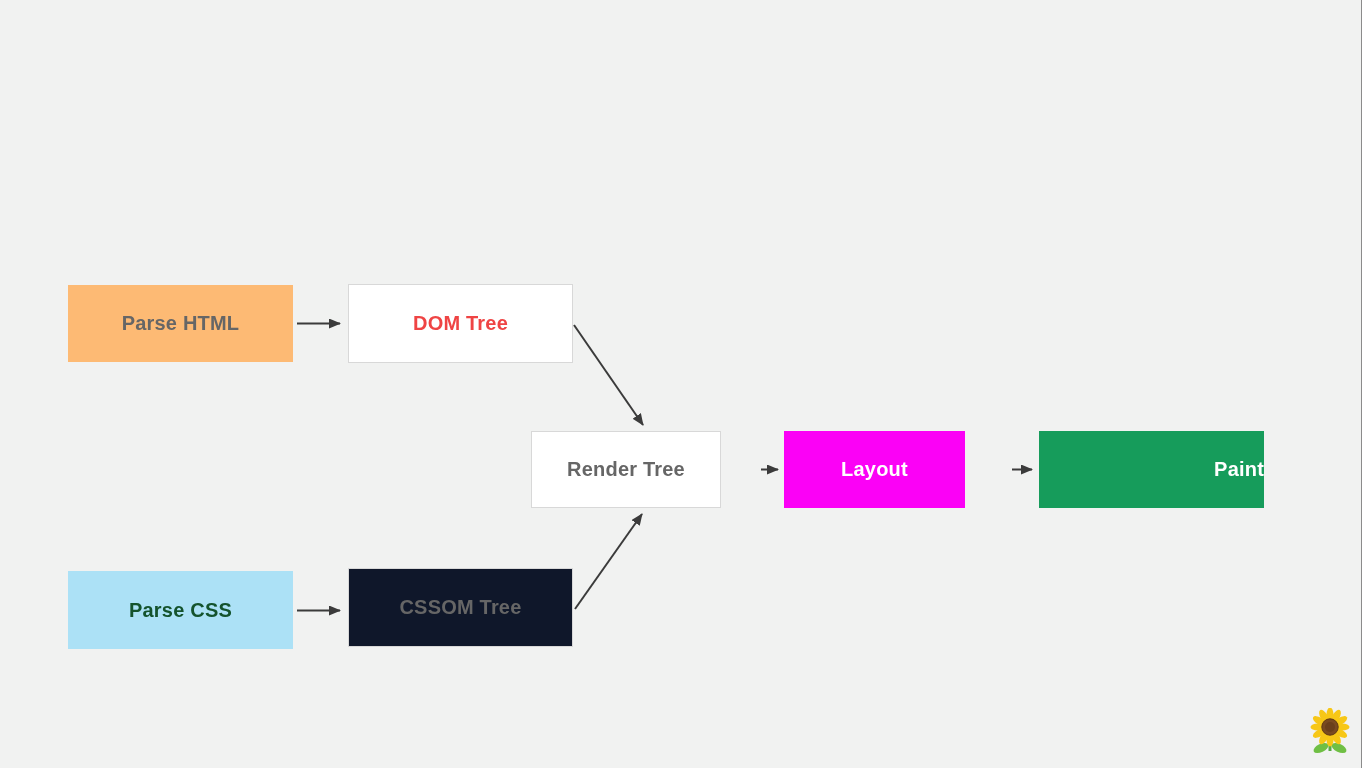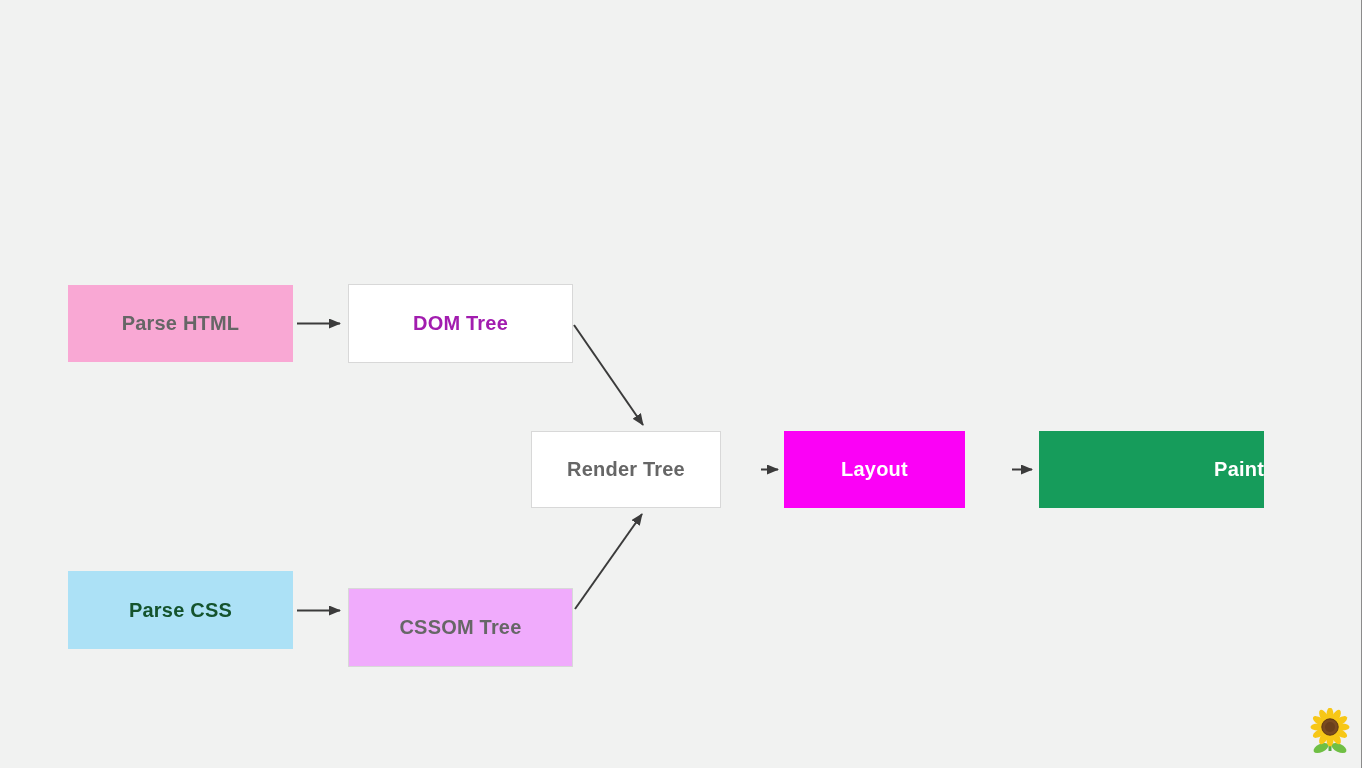--- a/index.html
+++ b/index.html
@@ -41,33 +41,33 @@
       </marker>
     </defs>
     <line x1="297" y1="323.5" x2="340" y2="323.5" stroke-width="2" marker-end="url(#ah)" stroke="#3b3b3b"></line>
     <line x1="297" y1="610.5" x2="340" y2="610.5" stroke-width="2" marker-end="url(#ah)" stroke="#3b3b3b"></line>
     <line x1="574" y1="325" x2="643" y2="425" stroke-width="2" marker-end="url(#ah)" stroke="#3b3b3b"></line>
     <line x1="575" y1="609" x2="642" y2="514" stroke-width="2" marker-end="url(#ah)" stroke="#3b3b3b"></line>
     <line x1="761" y1="469.5" x2="778" y2="469.5" stroke-width="2" marker-end="url(#ah)" stroke="#3b3b3b"></line>
     <line x1="1012" y1="469.5" x2="1032" y2="469.5" stroke-width="2" marker-end="url(#ah)" stroke="#3b3b3b"></line>
   </svg>
 
-  <div class="node" style="left: 68px; top: 285px; width: 225px; height: 77px; background-color: #f9a8d4; color: rgb(102, 102, 102);">
+  <div class="node" style="left: 68px; top: 285px; width: 225px; height: 77px; background-color: #fdba74; color: rgb(102, 102, 102);">
     <span>Parse HTML</span>
   </div>
 
-  <div class="node bordered" style="left: 348px; top: 284px; width: 225px; height: 79px; background-color: rgb(255, 255, 255); color: #a21caf;">
+  <div class="node bordered" style="left: 348px; top: 284px; width: 225px; height: 79px; background-color: rgb(255, 255, 255); color: #ef4444;">
     <span>DOM Tree</span>
   </div>
 
   <div class="node" style="left: 68px; top: 571px; width: 225px; height: 78px; background-color: rgb(172, 225, 246); color: #14532d;">
     <span>Parse CSS</span>
   </div>
 
-  <div class="node bordered" style="left: 348px; top: 588px; width: 225px; height: 79px; background-color: #f0abfc; color: rgb(102, 102, 102);">
+  <div class="node bordered" style="left: 348px; top: 568px; width: 225px; height: 79px; background-color: #0f172a; color: rgb(102, 102, 102);">
     <span>CSSOM Tree</span>
   </div>
 
   <div class="node bordered" style="left: 531px; top: 431px; width: 190px; height: 77px; background-color: rgb(255, 255, 255); color: rgb(102, 102, 102);">
     <span>Render Tree</span>
   </div>
 
   <div class="node" style="left: 784px; top: 431px; width: 181px; height: 77px; background-color: rgb(251, 1, 246); color: rgb(255, 255, 255);">
     <span>Layout</span>
   </div>

